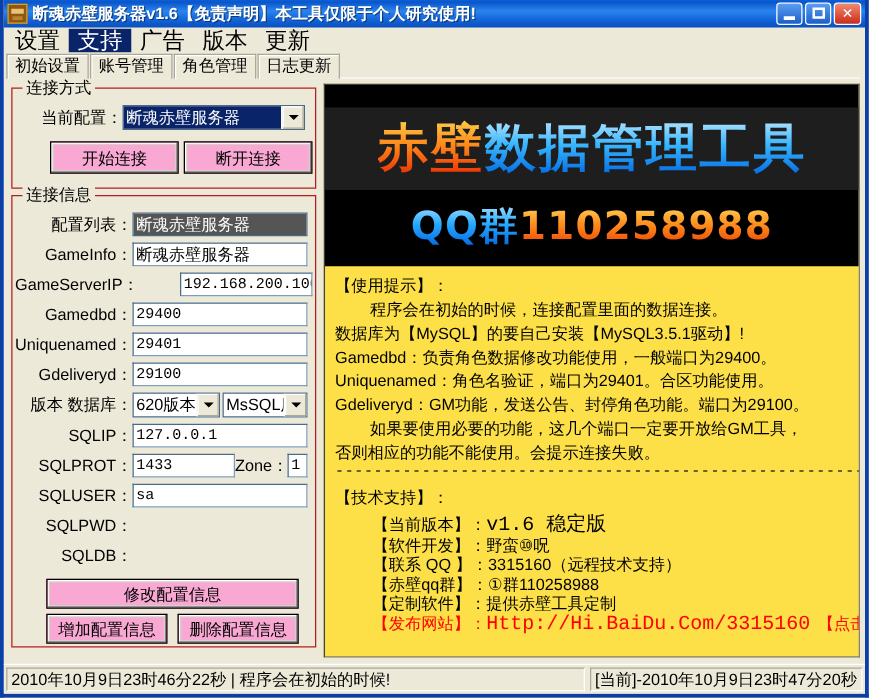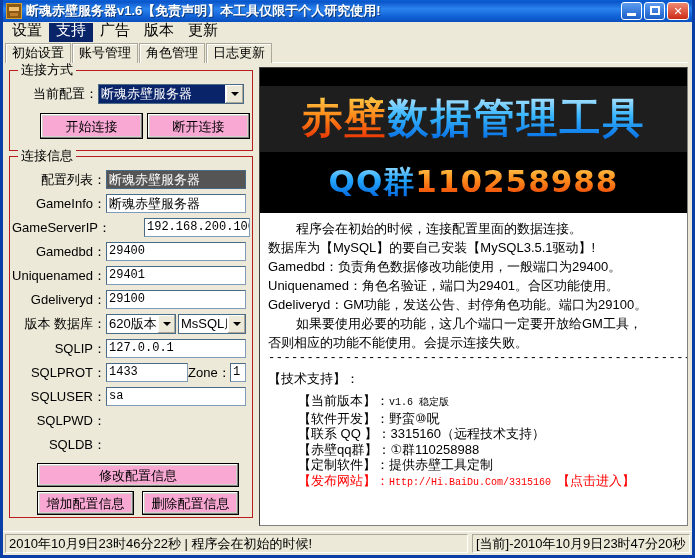--- a/index.html
+++ b/index.html
@@ -105,22 +105,21 @@
     box-sizing: border-box;
   }
 
   
   .menubar {
     height: 20px;
     background: #ece9d8;
     display: flex;
     align-items: center;
     padding-left: 2px;
-    font-size: 15px;
-    font-family: Liberation Mono, monospace;
+    font-size: 18px;
   }
   .menu-item {
     padding: 2px 7px 3px 7px;
     color: #000;
     cursor: default;
     line-height: 14px;
   }
   .menu-item.active {
     background: #0a246a;
     color: #ffffff;
@@ -296,21 +295,21 @@
     font-family: "Liberation Sans", sans-serif;
   }
 
   
   .right-panel {
     position: absolute;
     left: 256px; top: 4px; right: 4px; bottom: 3px;
     border: 1px solid #808080;
     border-top-color: #404040;
     border-left-color: #404040;
-    background: #ffffff;
+    background: #fde047;
     box-sizing: border-box;
     overflow: hidden;
   }
   .banner {
     height: 145px;
     background: #000000;
     position: relative;
     overflow: hidden;
   }
   .banner .strip {
@@ -384,21 +383,21 @@
   }
   .support-list {
     padding-left: 30px;
     line-height: 15.5px;
     font-size: 13px;
   }
   .support-list .row { white-space: nowrap; }
   .support-list .key { display: inline-block; }
   .support-list .val-mono {
     font-family: "Liberation Mono", "DejaVu Sans Mono", monospace;
-    font-size: 10px;
+    font-size: 16px;
   }
   .red { color: #ff0000; }
 
   
   .statusbar {
     position: absolute;
     left: 0; right: 0; bottom: 0;
     height: 23px;
     background: #ece9d8;
     border-top: 1px solid #fff;
@@ -555,20 +554,21 @@
 
     <div class="right-panel">
 
       <div class="banner">
         <div class="strip"></div>
         <div class="banner-title"><span class="bt-red">赤壁</span><span class="bt-blue">数据管理工具</span></div>
         <div class="banner-qq"><span class="qq-blue">QQ群</span><span class="qq-orange">110258988</span></div>
       </div>
 
       <div class="info-text">
+        <div class="ln">【使用提示】：</div>
         <div class="ln indent">程序会在初始的时候，连接配置里面的数据连接。</div>
         <div class="ln">数据库为【MySQL】的要自己安装【MySQL3.5.1驱动】!</div>
         <div class="ln">Gamedbd：负责角色数据修改功能使用，一般端口为29400。</div>
         <div class="ln">Uniquenamed：角色名验证，端口为29401。合区功能使用。</div>
         <div class="ln">Gdeliveryd：GM功能，发送公告、封停角色功能。端口为29100。</div>
         <div class="ln indent">如果要使用必要的功能，这几个端口一定要开放给GM工具，</div>
         <div class="ln">否则相应的功能不能使用。会提示连接失败。</div>
         <div class="dashes">-----------------------------------------------------------</div>
         <div class="spacer"></div>
         <div class="ln">【技术支持】：</div>

